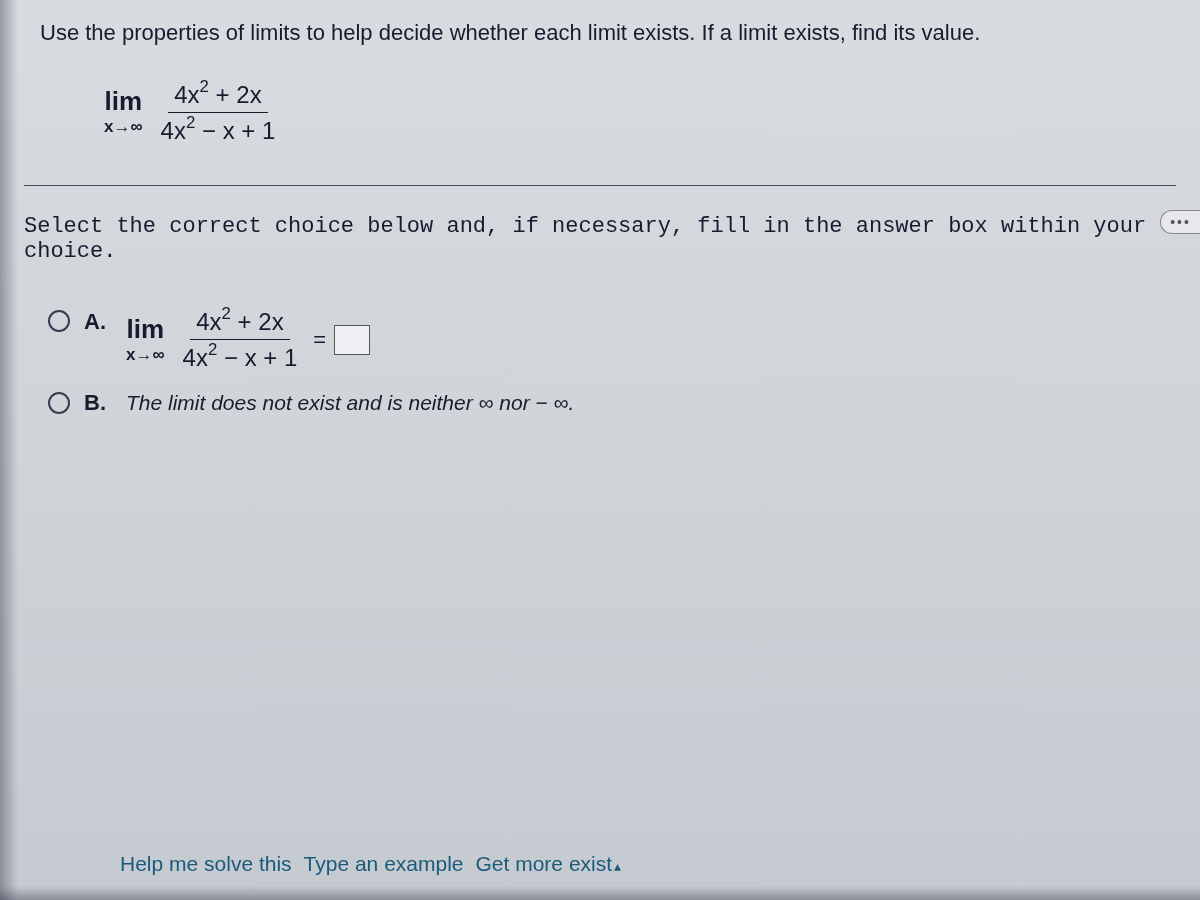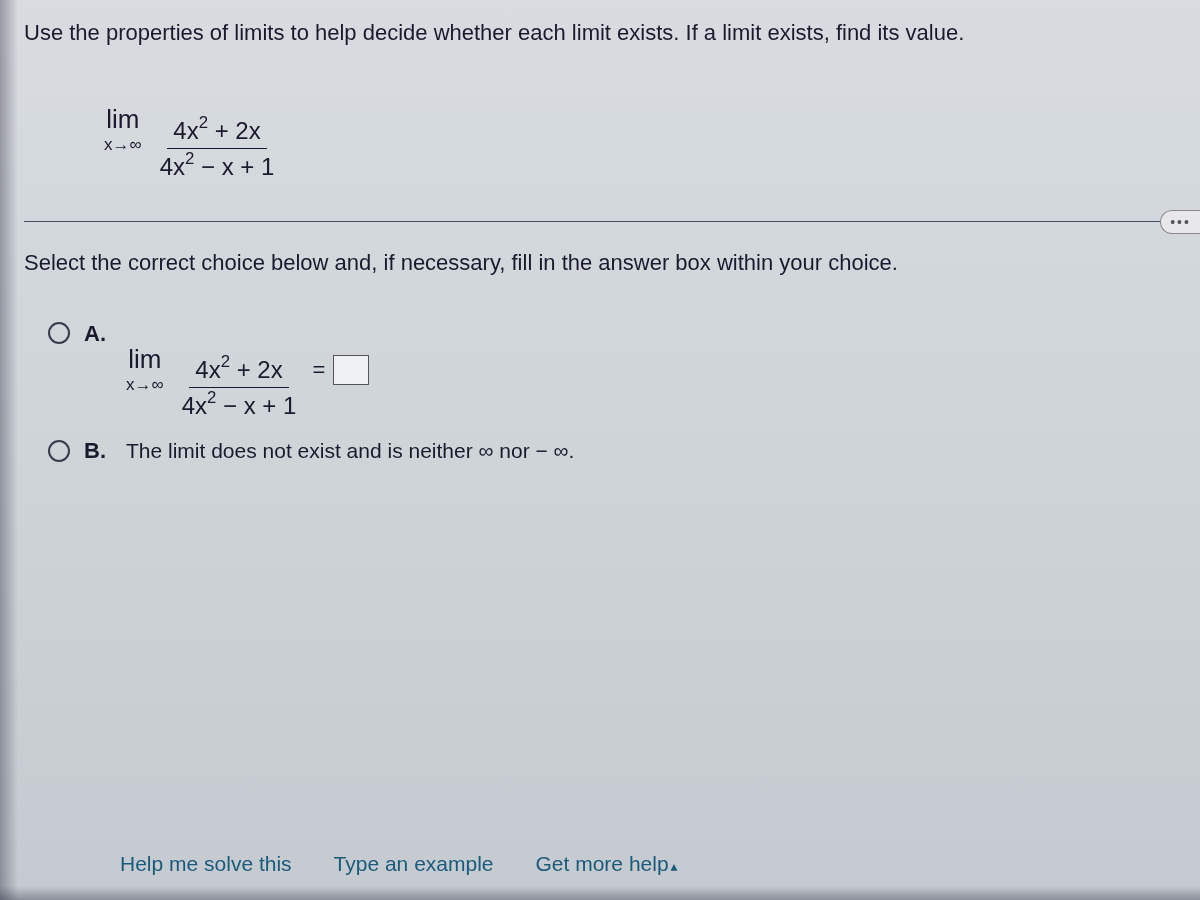--- a/index.html
+++ b/index.html
@@ -17,53 +17,54 @@
     }
     .content-area {
       padding: 18px 24px 0 24px;
       color: #1a1a2e;
       font-size: 22px;
     }
     .question-text {
       font-size: 22px;
       margin-bottom: 30px;
       line-height: 1.4;
+      margin-left: 16px;
     }
     .limit-expression {
       margin-left: 80px;
       margin-bottom: 40px;
       display: flex;
       align-items: center;
       font-size: 24px;
     }
     .lim-notation {
       display: inline-flex;
       flex-direction: column;
       align-items: center;
       margin-right: 12px;
       line-height: 1.1;
+      font-weight: bold;
     }
     .lim-top {
       font-size: 26px;
     }
     .lim-bottom {
       font-size: 17px;
       margin-top: 2px;
     }
     .fraction {
       display: inline-flex;
       flex-direction: column;
       align-items: center;
       line-height: 1.2;
     }
     .fraction-num {
       padding: 0 6px 2px 6px;
       border-bottom: 1.5px solid #1a1a2e;
       font-size: 24px;
-      margin-top: 36px;
     }
     .fraction-den {
       padding: 2px 6px 0 6px;
       font-size: 24px;
     }
     .sup {
       font-size: 0.7em;
       vertical-align: super;
       position: relative;
       top: -2px;
@@ -89,20 +90,21 @@
       font-size: 14px;
       color: #555;
       cursor: pointer;
     }
     .more-button span {
       letter-spacing: 2px;
     }
     .select-text {
       font-size: 22px;
       margin-bottom: 42px;
+      font-family: Liberation Mono, monospace;
     }
     .choices {
       margin-left: 24px;
     }
     .choice-row {
       display: flex;
       align-items: flex-start;
       margin-bottom: 14px;
     }
     .radio {
@@ -145,30 +147,31 @@
       background: #eef0f3;
       margin-left: 8px;
     }
     .simplify-text {
       font-size: 21px;
       margin-top: 6px;
     }
     .choice-b-text {
       font-size: 21px;
       padding-top: 3px;
+      font-style: italic;
     }
     .choice-b-row {
       align-items: center;
     }
     .footer-links {
       position: absolute;
       bottom: 24px;
       left: 120px;
       display: flex;
-      gap: 42px;
+      gap: 12px;
       font-size: 21px;
     }
     .footer-links a {
       color: #1a5a7a;
       text-decoration: none;
       cursor: pointer;
     }
     .dropdown-arrow {
       font-size: 14px;
       margin-left: 2px;
@@ -246,18 +249,18 @@
     </div>
 
   </div>
 
 </div>
 
 <div class="footer-links">
   <a>Help me solve this</a>
   <a>Type an example</a>
   <a>
-    <span>Get more help</span><span class="dropdown-arrow">▴</span>
+    <span>Get more exist</span><span class="dropdown-arrow">▴</span>
   </a>
 </div>
 
 <div class="screen-edge"></div>
 <div class="screen-edge-bottom"></div>
 
 </body></html>

